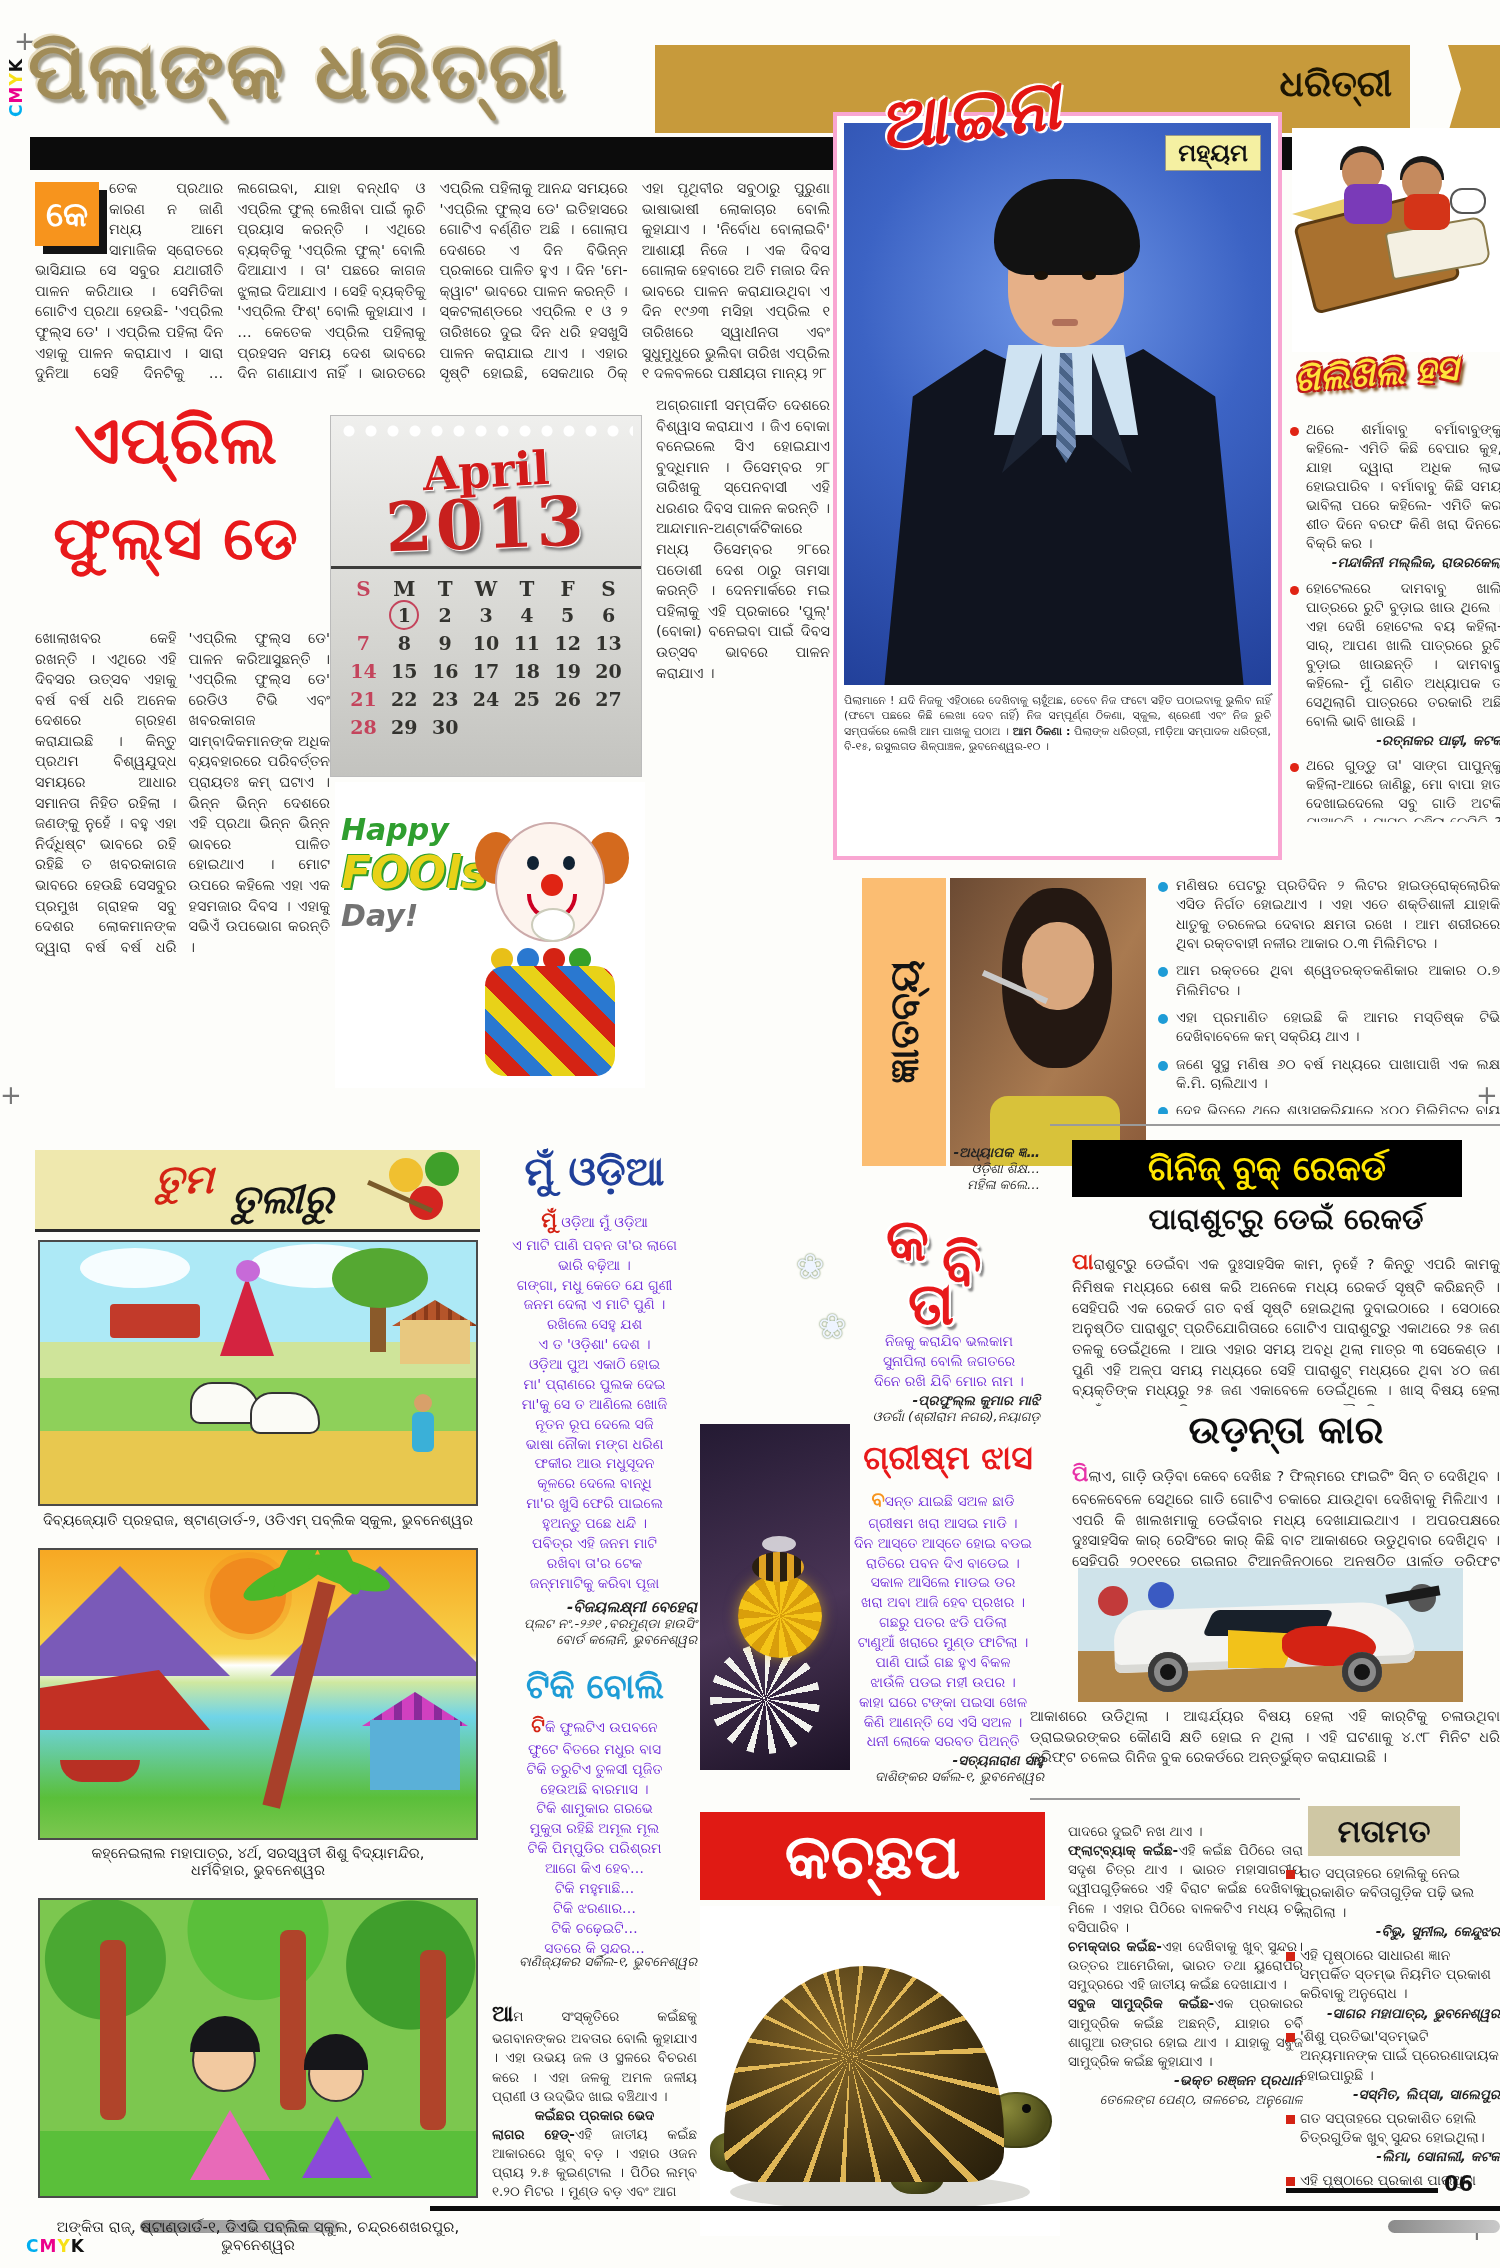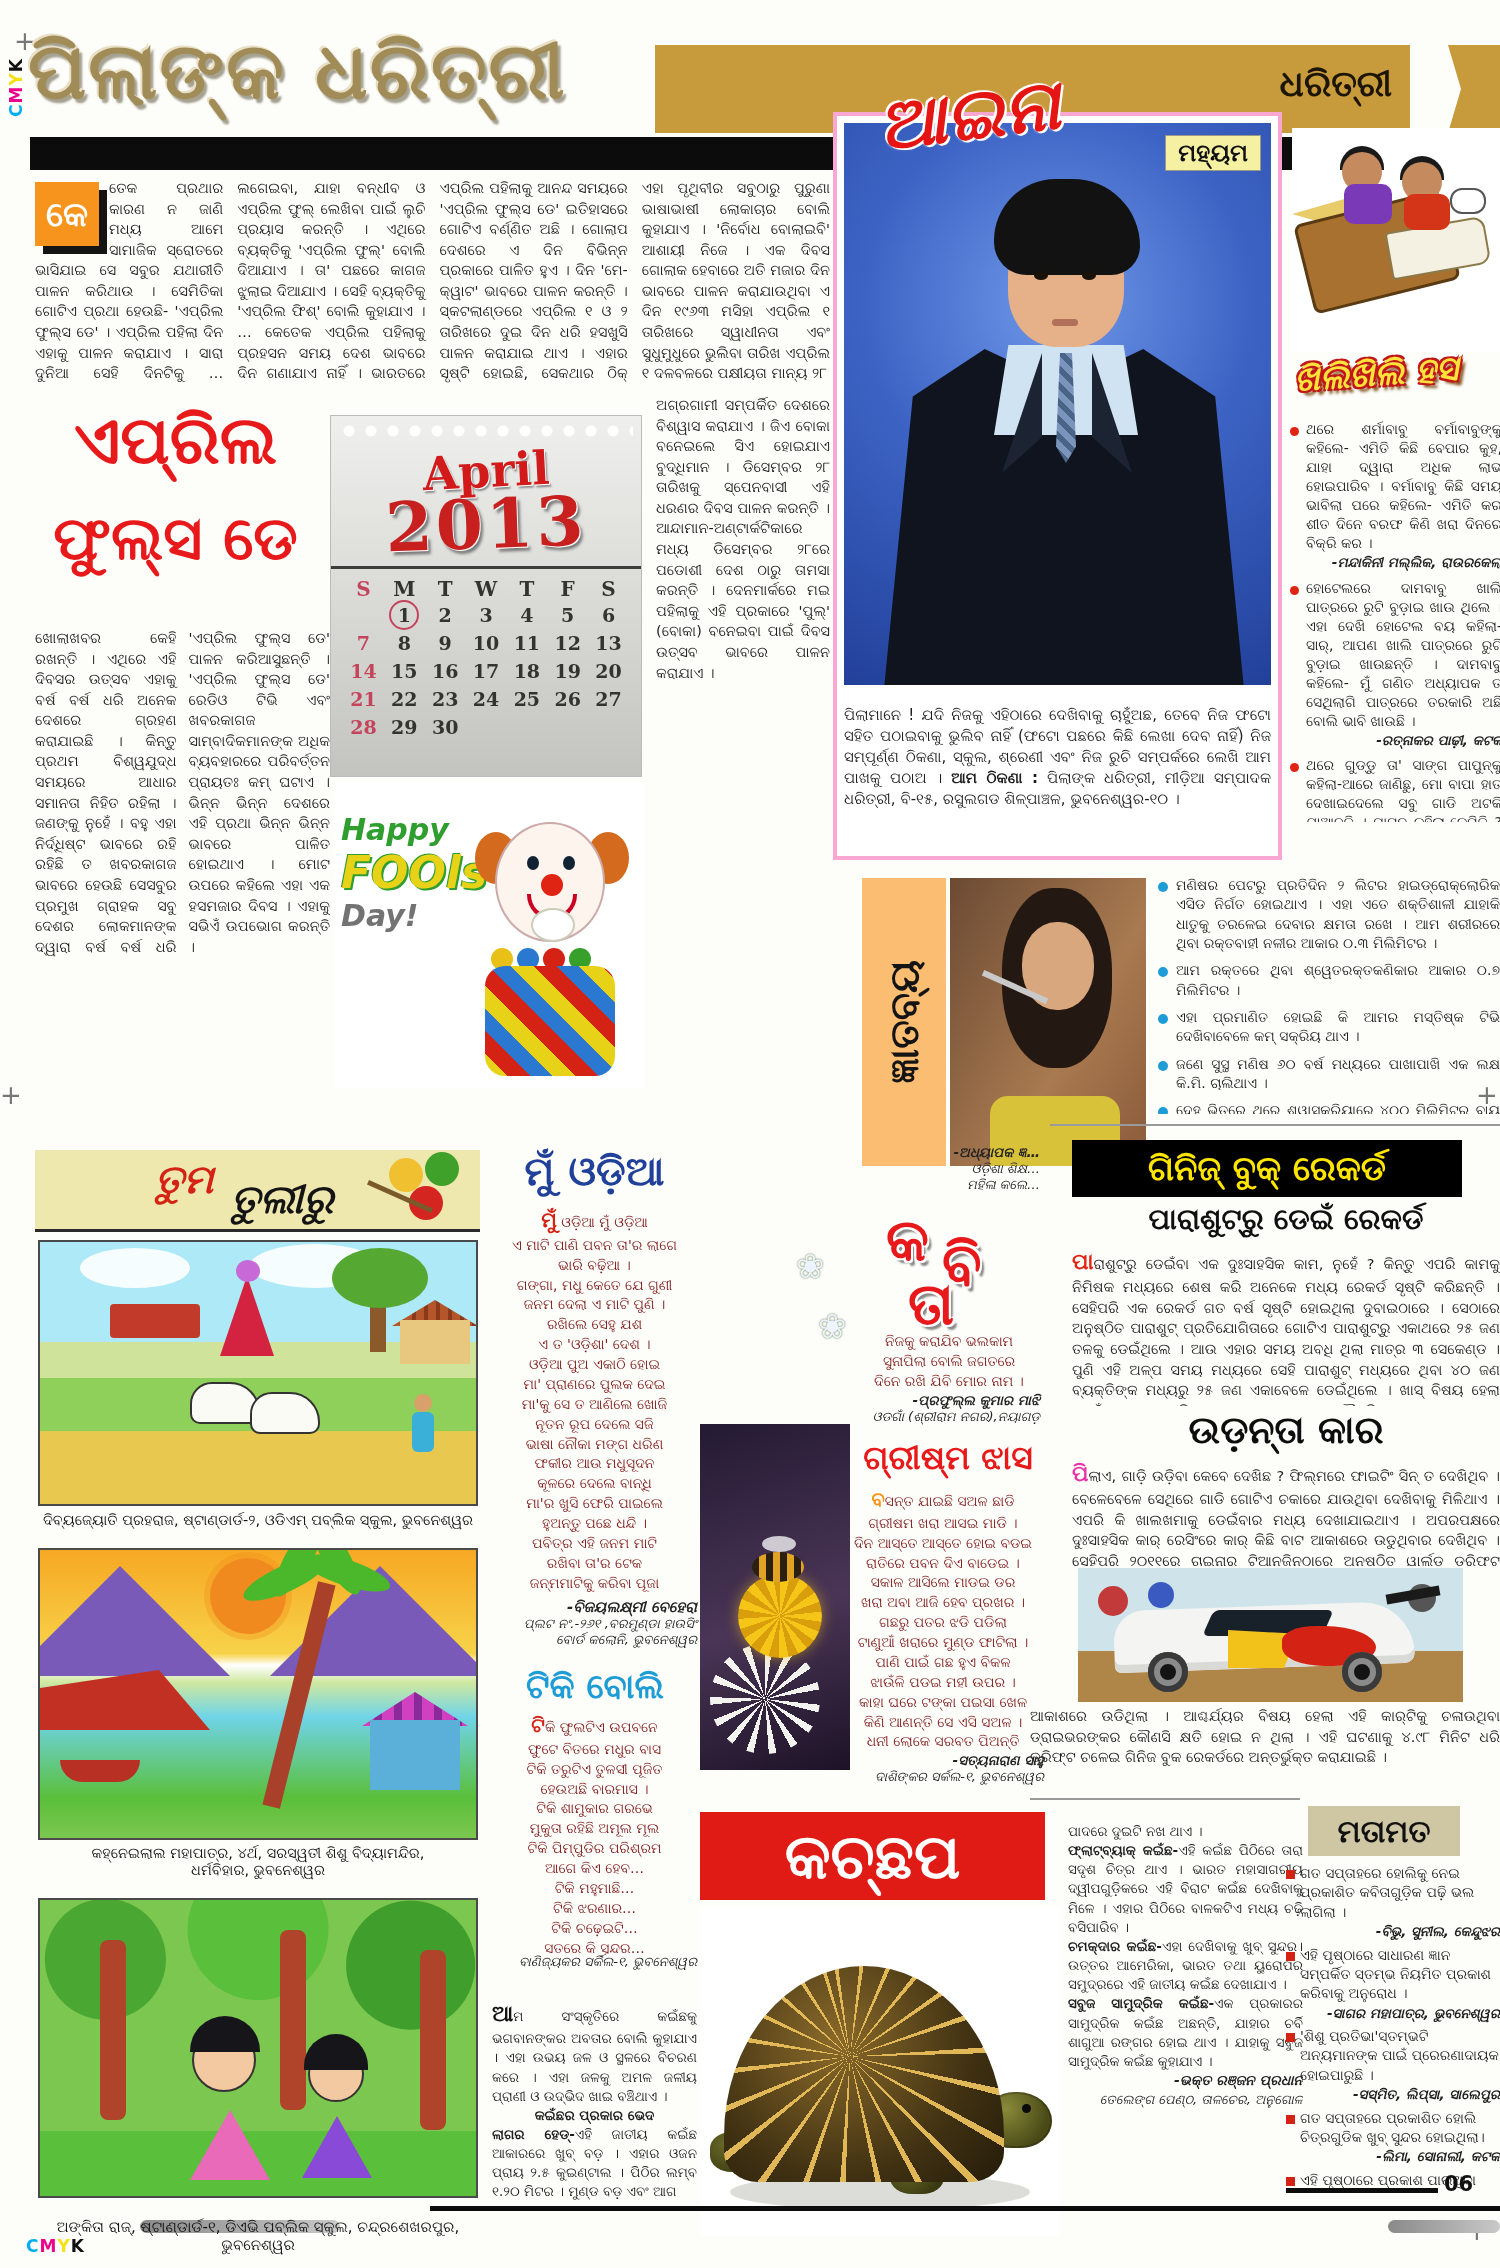--- a/index.html
+++ b/index.html
@@ -94,21 +94,21 @@
   .boy-shirt{position:absolute;left:150px;top:222px;width:144px;height:90px;background:#cfe3f2;
     clip-path:polygon(10% 0,90% 0,100% 100%,0 100%);}
   .boy-tie{position:absolute;left:212px;top:230px;width:20px;height:110px;z-index:3;
     background:repeating-linear-gradient(45deg,#7a94bc 0 6px,#4a6488 6px 12px);clip-path:polygon(20% 0,80% 0,100% 85%,50% 100%,0 85%);}
   .boy-suit{position:absolute;left:40px;top:226px;width:360px;height:340px;background:#10141f;
     clip-path:polygon(28% 0,40% 6%,50% 22%,60% 6%,72% 0,92% 14%,100% 100%,0 100%,8% 14%);}
   .boy-lapelL{position:absolute;left:158px;top:230px;width:40px;height:120px;background:#1c2434;
     clip-path:polygon(100% 0,0 100%,100% 70%);}
   .boy-lapelR{position:absolute;left:248px;top:230px;width:40px;height:120px;background:#1c2434;
     clip-path:polygon(0 0,100% 100%,0 70%);}
-  #boy-caption{font-size:15px;line-height:1.4;text-align:justify;margin-top:20px;}
+  #boy-caption{font-size:11px;line-height:1.4;text-align:justify;margin-top:8px;}
   #boy-caption b{font-weight:bold;}
   
   #kids-book{left:1292px;top:128px;width:208px;height:224px;background:#fff;}
   .kb-wing{position:absolute;left:0px;top:66px;width:70px;height:40px;background:#e8cc6a;
     clip-path:polygon(0 50%,100% 0,100% 100%);}
   .kb-book{position:absolute;left:10px;top:78px;width:150px;height:92px;background:#a9712f;
     border:3px solid #5a3a12;transform:rotate(-14deg);border-radius:8px;}
   .kb-pages{position:absolute;left:96px;top:96px;width:100px;height:48px;background:#f4f0e2;
     border:2px solid #8a7a4a;transform:rotate(-10deg);border-radius:4px 12px 12px 4px;}
   .kb-head{position:absolute;width:40px;height:40px;background:#c58a5e;border-radius:50%;}
@@ -206,21 +206,21 @@
      radial-gradient(circle at 85% 22%,#3f9e2c 0 64px,rgba(0,0,0,0) 65px),
      linear-gradient(#7cc74f 0 78%,#5abf3a 78% 100%);}
   .d3-trunk{position:absolute;top:40px;width:26px;height:180px;background:#b0442a;border-radius:8px;}
   .d3-face{position:absolute;width:64px;height:64px;background:#f2c9a0;border-radius:50%;border:2px solid #333;}
   .d3-hair{position:absolute;width:70px;height:36px;background:#16161a;border-radius:36px 36px 0 0;}
   .d3-dress1{position:absolute;left:150px;top:210px;width:80px;height:70px;background:#e86ab8;
     clip-path:polygon(50% 0,100% 100%,0 100%);}
   .d3-dress2{position:absolute;left:262px;top:216px;width:70px;height:62px;background:#8a4ad8;
     clip-path:polygon(50% 0,100% 100%,0 100%);}
   
-  .poem{font-size:14px;line-height:1.42;text-align:center;color:#7f1d1d;overflow:hidden;}
+  .poem{font-size:14px;line-height:1.42;text-align:center;color:#6d28d9;overflow:hidden;}
   #mu-title{left:492px;top:1148px;width:205px;font-size:40px;font-weight:bold;color:#20409A;text-align:center;}
   #mu-poem{left:492px;top:1206px;width:205px;height:392px;}
   #mu-poem div:first-child::first-letter{color:#D42314;font-weight:bold;font-size:1.5em;}
   #mu-attr{left:492px;top:1598px;width:205px;}
   #tiki-title{left:500px;top:1666px;width:190px;font-size:34px;font-weight:bold;color:#1E9CD6;text-align:center;}
   #tiki-poem{left:492px;top:1712px;width:205px;height:242px;}
   #tiki-poem div:first-child::first-letter{color:#D42314;font-weight:bold;font-size:1.4em;}
   #tiki-attr{left:492px;top:1954px;width:205px;}
   
   #kab-attr{left:840px;top:1144px;width:200px;}

